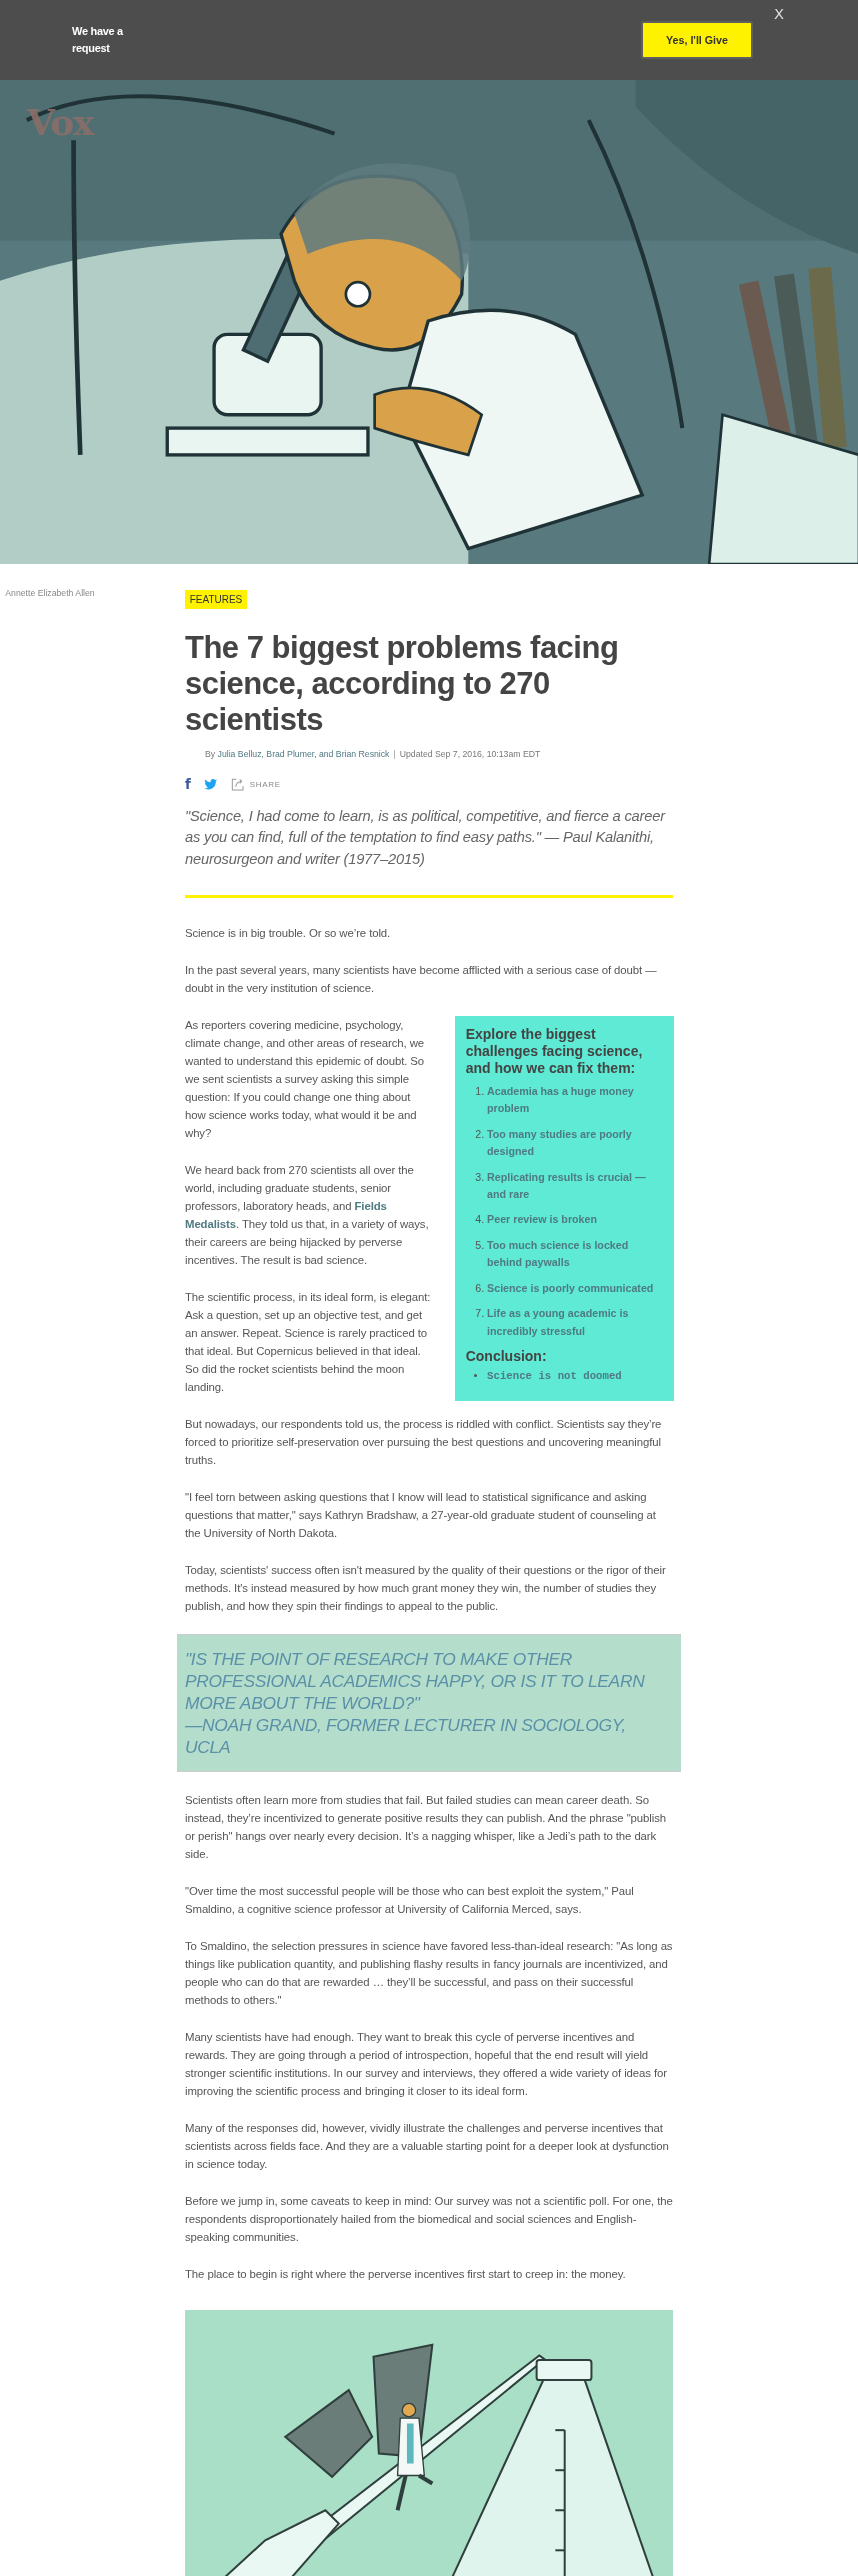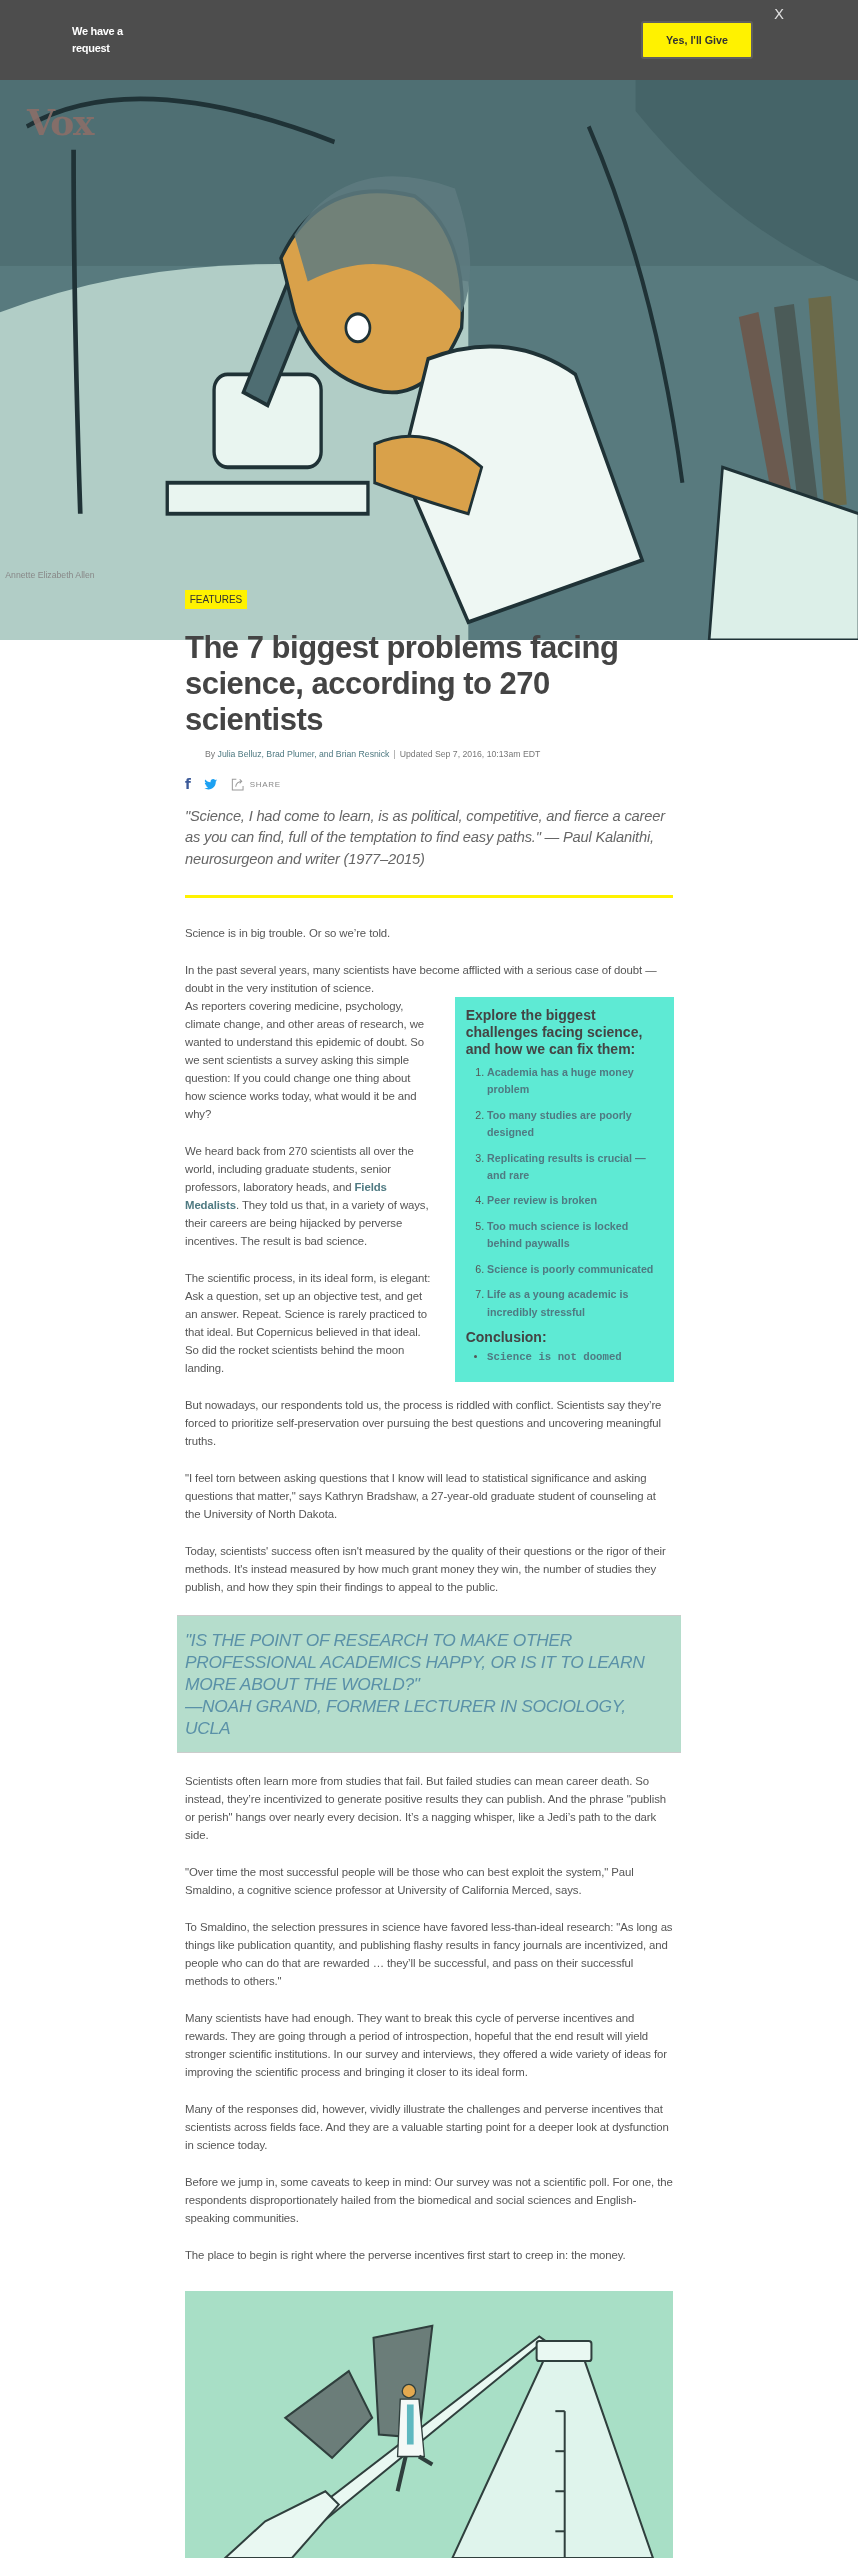--- a/index.html
+++ b/index.html
@@ -7,46 +7,46 @@
   body { font-family: "Liberation Sans", "DejaVu Sans", sans-serif; color: #444; position: relative; height: 2576px; overflow: hidden; }
 
   
   .banner { position: absolute; top: 0; left: 0; width: 859px; height: 80px; background: #4d4d4d; z-index: 5; }
   .banner-title { position: absolute; left: 72px; top: 23px; width: 80px; color: #fff; font-weight: bold; font-size: 11px; line-height: 17.4px; font-family: "Liberation Sans", sans-serif; letter-spacing: -0.3px; }
   .banner-text { position: absolute; left: 196px; top: 14.7px; width: 428px; color: #f2f2f2; font-size: 11.4px; line-height: 18px; font-family: "Liberation Sans", sans-serif; letter-spacing: -0.2px; }
   .banner-btn { position: absolute; left: 641px; top: 21.4px; width: 112px; height: 38px; background: #fff200; border: 2px solid #5f5f5f; border-radius: 2.7px; color: #333; font-weight: bold; font-size: 10.7px; display: flex; align-items: center; justify-content: center; cursor: pointer; }
   .banner-close { position: absolute; left: 774px; top: 5.3px; color: #ddd; font-size: 14.7px; cursor: pointer; font-family: "DejaVu Sans", sans-serif; }
 
   
-  .hero { position: absolute; top: 80px; left: 0; width: 859px; height: 560px; overflow: hidden; background: #4e6d72; }
+  .hero { position: absolute; top: 80px; left: 0; width: 859px; height: 484px; overflow: hidden; background: #4e6d72; }
   .hero svg { width: 100%; height: 100%; display: block; }
   .vox-logo { position: absolute; left: 27px; top: 21.4px; font-family: "DejaVu Serif", serif; font-weight: bold; font-size: 36px; color: #8a6e68; letter-spacing: -1.3px; opacity: 0.9; }
 
-  .caption { position: absolute; top: 570px; left: 5.3px; font-size: 8.7px; color: #888; }
+  .caption { position: absolute; top: 588px; left: 5.3px; font-size: 8.7px; color: #888; }
 
   .article { position: absolute; left: 185px; top: 590px; width: 488px; }
 
   .tag { display: inline-block; background: #fff200; color: #333; font-size: 10px; padding: 4px 4.7px; margin-left: 0; }
   .title { margin-top: 21.4px; font-size: 31px; line-height: 36px; font-weight: bold; color: #444; letter-spacing: -0.5px; font-family: "Liberation Sans", sans-serif; }
   .byline { margin-top: 10.7px; font-size: 8.7px; color: #777; margin-left: 20px; }
   .byline .authors { color: #4f7a82; }
   .byline .sep { margin: 0 4px; color: #999; }
   .share-row { margin-top: 17.4px; display: flex; align-items: center; gap: 13.4px; height: 16px; }
   .share-row .fb { color: #3b5998; font-weight: bold; font-size: 13.4px; font-family: "DejaVu Sans", sans-serif; cursor: pointer; }
   .share-row .tw { width: 13.4px; height: 10.7px; cursor: pointer; }
   .share-row .share { display: flex; align-items: center; gap: 5.3px; color: #888; font-size: 8px; letter-spacing: 0.7px; cursor: pointer; }
 
   .epigraph { margin-top: 13.4px; font-style: italic; font-size: 14.7px; line-height: 21.4px; color: #666; letter-spacing: -0.2px; }
   .rule { margin-top: 25.4px; height: 2.7px; background: #fff200; }
 
   .p { font-size: 11.4px; line-height: 18px; color: #555; margin-top: 19px; letter-spacing: -0.1px; }
   .p.first { margin-top: 25.4px; }
   .p a { color: #4f7a82; font-weight: bold; text-decoration: none; }
 
-  .two-col { position: relative; }
+  .two-col { position: relative; margin-top: 19px; }
   .left-col { width: 247px; }
   .left-col .p { margin-top: 0; margin-bottom: 19px; font-size: 11.4px; }
   .sidebar { position: absolute; left: 270px; top: 0; width: 219px; background: #5eead4; padding: 10.7px 12px 16px 10.7px; }
   .sidebar h3 { font-size: 14px; line-height: 16.7px; color: #444; font-weight: bold; }
   .sidebar ol { margin-top: 6.7px; padding-left: 21.4px; }
   .sidebar ol li { font-size: 10.7px; line-height: 17.4px; color: #4f7a82; font-weight: bold; margin-bottom: 8px; }
   .sidebar ol li::marker { color: #555; font-weight: normal; }
   .sidebar h4 { font-size: 14px; color: #444; font-weight: bold; margin-top: 5.3px; }
   .sidebar ul { margin-top: 4px; padding-left: 21.4px; font-family: Liberation Mono, monospace; }
   .sidebar ul li { font-size: 10.7px; line-height: 17.4px; color: #4f7a82; font-weight: bold; }

